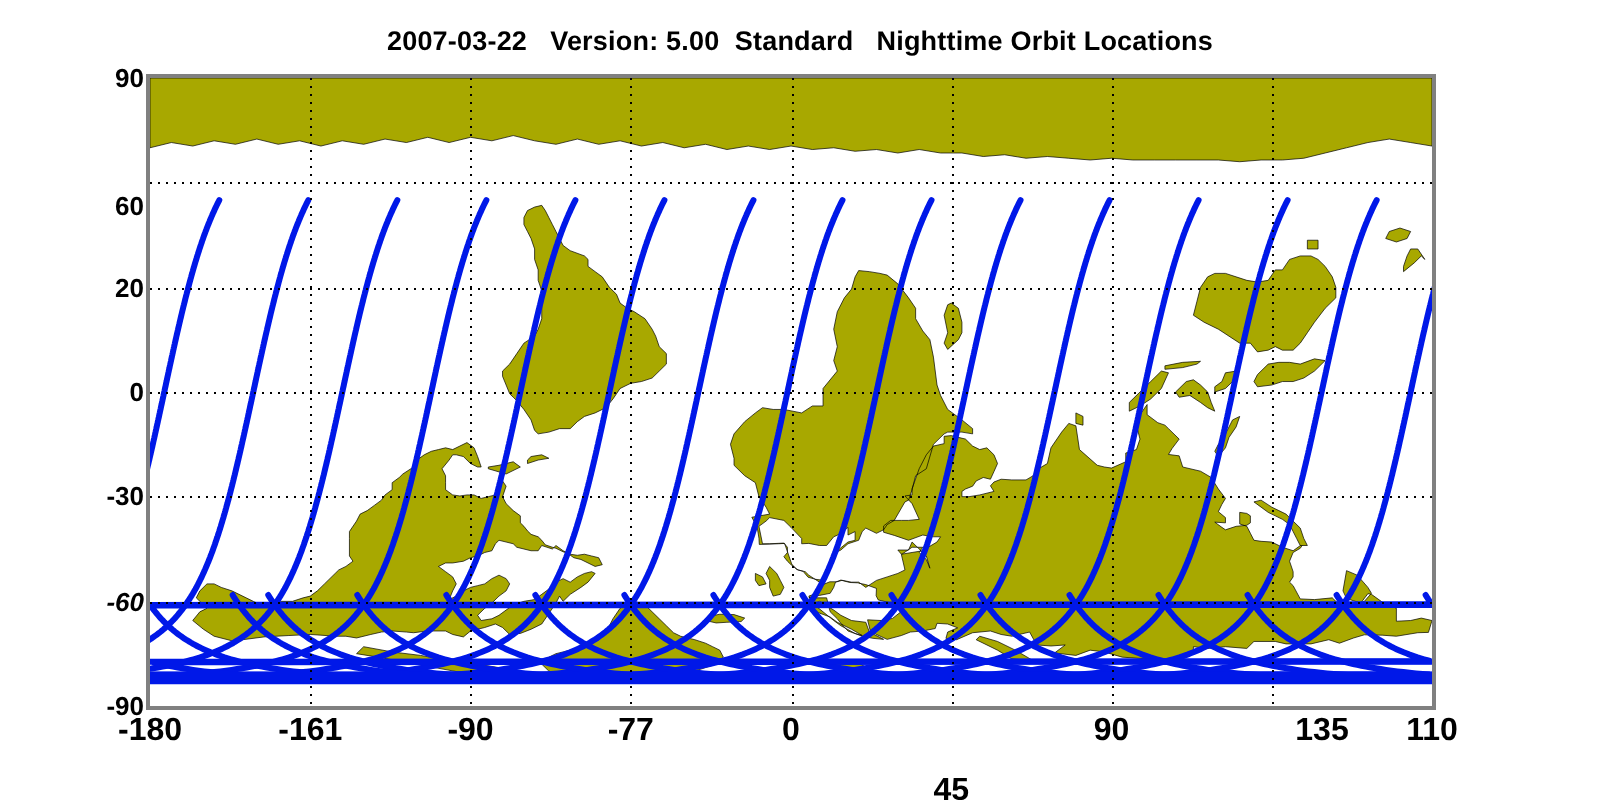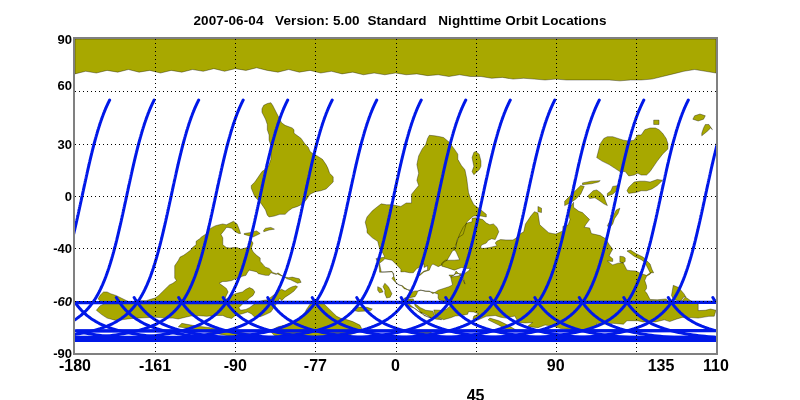--- a/index.html
+++ b/index.html
@@ -47,21 +47,21 @@
   .xtick{
     position:absolute;top:357px;width:70px;margin-left:-35px;text-align:center;
     font-size:16px;font-weight:bold;color:#000;white-space:nowrap;
   }
 </style>
 </head>
 <body>
 
 <div id="root">
 
-  <div id="chart-title">2007-06-04   Version: 5.00  Standard   Nighttime Orbit Locations</div>
+  <div id="chart-title">2007-03-22   Version: 5.00  Standard   Nighttime Orbit Locations</div>
 
   <div id="plot-frame">
     <div id="plot-inner">
       <svg id="map-svg" viewBox="-180 -90 360 180" preserveAspectRatio="none">
           <path d="M -11,35.9 -9.5,38.7 -9,41.9 -8.9,43.7 -3.5,43.5 -1.8,43.4 0.2,49.3 1.6,50.9 3.4,51.4 4.8,53.1 7,53.7 8.6,53.9 8.5,55.4 10.9,54.4 12.9,54.4 14.3,54 16.5,54.6 18.7,54.7 21,55.2 24,56.3 23.9,58.4 24.5,59.6 27.8,60.4 30,59.9 31.5,62.5 28.5,64.9 25.3,65.5 21.5,65.3 22.2,68.2 24,69.5 27,70.9 31,69.8 33.5,68.8 37,68.5 40.5,67.8 41,66.3 44,66.5 46.8,67.6 44,68.8 43.5,70.6 46.5,71 51,69 56,68.5 59,69.5 62,70 67,68.8 69,72.5 73,72.8 77,72.5 74,74.8 80,75.5 84,74 88,74.5 93,76 100,76.5 106,77.2 110,76.5 113,74 113,73 117,73.5 122,73 128,73.5 130,71.5 136,71.5 139,72.2 146,72.2 151,71 154,72 158,70.5 161,69.6 166,69.7 170,70 176,69 179,68.9 180,65.5 177,64.8 174,65.5 170,65.7 170,62 166,60.2 163,58 162,57.8 160,60.5 156,59.2 155,57 156,51.2 159,52.5 162,56 163,57.7 161,60 157,61.5 155,62 152,59 147,59.5 143,59.3 141,55.5 140,54.5 141,53 141,51.5 140,48.5 141,46 143,44.8 144,43.3 141,45.5 138,44.5 135,43 132,42.8 130,42.5 129,40.5 128,38.5 126,37.8 126,34.5 128,34.8 129,35.5 129,37.5 128,38.2 125,38.5 122,39.5 121,38.8 119,37.3 122,37.5 122,36 120,34.3 121,32.2 122,30.5 120,27.8 118,24.5 115,22.7 110,21.5 109,18.3 106,17.9 107,16.2 109,13.5 106,10.5 105,9.5 103,8.8 100,6.5 100,3.6 98,6.5 97,9.5 98,13.5 97,16.5 94,17.5 94,20 90,21.8 88,21.5 86,21 81,16.5 80,9.7 78,9 76,11.5 73,16 72,20.5 69,22.3 68,24 66,25.2 62,25.2 59,25 57,25.8 56,26.9 57,28.5 53,29.5 50,30 48,30 48,28.5 49,27.8 51,27 52,25.5 54,24.5 56,25 57,22.8 58,20.5 57,18 55,16 53,16.5 51,15.5 49,13.5 45,12.5 43,12.7 43,14.8 40,15.5 38,18 36,22 34,27.7 34,29.5 32,29.8 34,32 36,36.5 33,36.8 31,36.8 28,36.8 26,38.4 26,40.2 29,41.1 33,42.5 37,41 40,41.5 42,41.5 41,43 38,44.8 37,45.5 34,46 31,46.5 30,45.3 33,45.3 34,43 38,47 39,50.5 38,48 36,46 37,44.5 34,44.5 31,46.6 32,51 30,52 27,53 24,54 21,56 19,54.5 17,54.5 14,53.9 12.5,54.5 12,56 11,57.7 8,58.3 5,59 10,59 11,63 13,65 14,66.3 16,68.5 20,70 23,70.6 26,70.9 22,68.8 21,66 17,65.5 14,64 12,62.5 8,60 5,61.5 7,63 11,64.5 13,66 17,68 20,69.8 18,69.2 14,67 12,65.5 9,63 6,60.5 5,58.5 7,57.8 8,56.5 8,54.5 5,52.5 4,51.5 2,51 0,49.5 -1,48.5 -2,47.2 -1,46 -1,44.5 -2,43.3 -6,43.5 -8,43.5 -9,38.5 -7,37 -6,36 -2,36.8 0,38.8 3,42 3,43.5 5,43.4 8,44 10,44 12,41.5 14,40.6 16,38.8 16,41 18,40 18,42.5 16,43 13,45.5 13,45.8 14,45.3 16,43.5 19,42.5 20,40 21,39 23,40 24,40.5 26,39.5 27,38 29,36.8 32,31.5 33,31 34,28 35,24 38,22 40,15 43,12 44,11.5 48,11.5 51,12 51,10.5 48,8 44,5 42,1 41,-2 40,-10 39,-15 37,-17.5 35,-21 35,-24 33,-27 30,-31 27,-33.5 25,-34 22,-34.5 19,-34.8 18,-33 17,-29.5 15,-27 13,-23 12,-18 13,-13 12,-9 13,-6 9,-1 9,4 6,4 3,6 -2,5 -5,5 -8,4.5 -10,6 -13,8.5 -16,12 -17,15 -16,19 -16,21 -13,24 -10,26 -9,30 -7,33 -6,35 -11,35.9 Z" fill="#a8a800" stroke="#000000" stroke-width="0.35" stroke-linejoin="round" vector-effect="non-scaling-stroke"></path>
           <path d="M 44,-12.2 47,-15 48,-17 48,-20 47,-24 45,-25.5 44,-25 43,-22 44,-17 43,-14 44,-12.2 Z" fill="#a8a800" stroke="#000000" stroke-width="0.35" stroke-linejoin="round" vector-effect="non-scaling-stroke"></path>
           <path d="M -168,65.5 -165,68 -162,70 -157,71.3 -154,71 -148,70.2 -141,69.8 -135,69.5 -132,69.7 -128,70 -125,70 -122,70.5 -118,69.5 -115,68.8 -112,68.5 -108,68.8 -106,69 -102,68.5 -97,68.5 -95,69.5 -92,70.2 -90,68.5 -86,67.5 -83,66.5 -81,67.5 -79,69.5 -76,69.2 -73,68 -70,66.5 -68,63.5 -66,60.5 -65,58.5 -64,60 -62,58 -59,56 -57,54.5 -55,52 -56,51.5 -58,52 -60,53 -62,54.5 -64,53.5 -66,54.5 -68,56.5 -70,58 -72,59.5 -75,60 -78,61 -80,62.5 -82,64 -84,65 -87,65.5 -88,64 -86,62 -84,60.5 -82,58.5 -80,57 -79,55 -80,53.5 -82,52.5 -84,53.5 -86,55 -88,55.5 -90,56 -92,57 -94,58.5 -96,59.5 -95,57 -94,55 -95,53 -97,51.5 -99,50 -97,49 -95,49 -92,48.5 -90,47.5 -88,47 -86,46 -84,45.5 -83,43.5 -82,42.5 -80,43 -78,43.5 -77,44.5 -75,45 -73,45.5 -71,45.5 -70,44 -67,45 -66,44 -64,45.5 -63,46 -61,47.5 -59,48 -57,49 -55,50 -53,49.5 -54,47.5 -56,47 -58,46.5 -60,46.8 -62,46.5 -64,45.8 -66,44.8 -67,44.5 -69,43.8 -70,42.5 -71,41.5 -73,40.8 -74,39.8 -75,38.5 -76,37.5 -76,35.5 -78,34 -80,32 -81,30 -80,27 -81,25.5 -82,27.5 -83,29.5 -85,30 -87,30.5 -89,29.5 -91,29.5 -93,29.8 -95,29.5 -97,28 -97,26 -97,24 -98,22 -96,19.5 -95,18 -94,18 -92,18.5 -90,20.5 -88,21.5 -87,21.5 -88,18.5 -89,16 -91,14.5 -93,15.5 -95,16.5 -97,16 -99,16.5 -101,17 -103,18 -105,19.5 -106,21.5 -109,23.5 -110,24.5 -112,26 -112,28 -114,29.5 -115,31 -117,32.5 -119,34 -121,35 -122,37 -124,40 -124,42 -124,45 -124,47 -123,48.5 -125,50 -127,51 -128,52 -130,54 -131,55 -133,57 -135,58.5 -137,59 -140,60 -143,60 -146,61 -149,61 -151,60 -153,59 -155,58 -157,57 -160,56 -162,55 -164,55 -166,57 -167,59 -165,61 -164,62 -166,63 -168,65.5 Z" fill="#a8a800" stroke="#000000" stroke-width="0.35" stroke-linejoin="round" vector-effect="non-scaling-stroke"></path>
           <path d="M -44,60 -41,61 -39,63 -37,65 -35,67 -33,69 -31,70 -27,71 -24,72 -22,73 -20,74 -19,76 -21,78 -24,79 -27,80 -32,82 -38,83 -45,83.5 -52,82.5 -58,82 -64,81 -68,80 -70,78 -68,76 -66,75 -62,74 -58,73 -56,72 -54,71 -52,69 -51,67 -50,65 -48,62 -46,60 -44,60 Z" fill="#a8a800" stroke="#000000" stroke-width="0.35" stroke-linejoin="round" vector-effect="non-scaling-stroke"></path>
           <path d="M -24,65.5 -21,66.2 -18,66 -14,65.8 -13,64.8 -16,63.8 -20,63.7 -23,64.3 -24,65.5 Z" fill="#a8a800" stroke="#000000" stroke-width="0.35" stroke-linejoin="round" vector-effect="non-scaling-stroke"></path>
           <path d="M -81,-4.5 -80,-2 -79,0.5 -78,1.5 -77,2.5 -75,5 -73,8 -72,11 -71,12 -68,11.5 -65,10.5 -62,10.5 -60,8.5 -58,7 -55,6 -52,4.5 -50,2 -48,-1 -45,-2.5 -42,-3 -39,-4 -37,-6 -35,-8 -35,-11 -37,-13 -38,-16 -39,-18 -41,-21 -44,-23 -46,-24 -48,-25.5 -49,-28 -51,-30 -53,-33 -55,-34.5 -57,-36 -57,-38 -58,-39 -62,-40.5 -64,-42 -65,-44 -66,-46 -67,-48 -68,-50 -69,-52 -70,-53.5 -72,-53 -74,-52 -75,-50 -75,-48 -74,-46 -73,-44 -72,-41 -72,-38 -71,-35 -71,-32 -70,-29 -70,-25 -70,-21 -71,-18 -72,-16 -75,-14 -77,-11 -79,-8 -81,-6 -81,-4.5 Z" fill="#a8a800" stroke="#000000" stroke-width="0.35" stroke-linejoin="round" vector-effect="non-scaling-stroke"></path>
@@ -132,24 +132,24 @@
           <div class="gridline h" style="top: 104.667px;"></div>
           <div class="gridline h" style="top: 157px;"></div>
           <div class="gridline h" style="top: 209.333px;"></div>
           <div class="gridline h" style="top: 261.667px;"></div>
         </div>
     </div>
   </div>
 
   <div id="yticks">
       <div class="ytick" style="top: 39px;">90</div>
-      <div class="ytick" style="top: 85px;">60</div>
-      <div class="ytick" style="top: 143.667px;">30</div>
+      <div class="ytick" style="top: 103px;">60</div>
+      <div class="ytick" style="top: 143.667px;">20</div>
       <div class="ytick" style="top: 196px;">0</div>
-      <div class="ytick" style="top: 248.333px;">-40</div>
+      <div class="ytick" style="top: 248.333px;">-30</div>
       <div class="ytick" style="top: 300.667px; font-style: italic;">-60</div>
       <div class="ytick" style="top: 353px;">-90</div>
     </div>
   <div id="xticks">
       <div class="xtick" style="left: 75px;">-180</div>
       <div class="xtick" style="left: 155.125px;">-161</div>
       <div class="xtick" style="left: 235.25px;">-90</div>
       <div class="xtick" style="left: 315.375px;">-77</div>
       <div class="xtick" style="left: 395.5px;">0</div>
       <div class="xtick" style="left: 475.625px; margin-top: 30px;">45</div>

